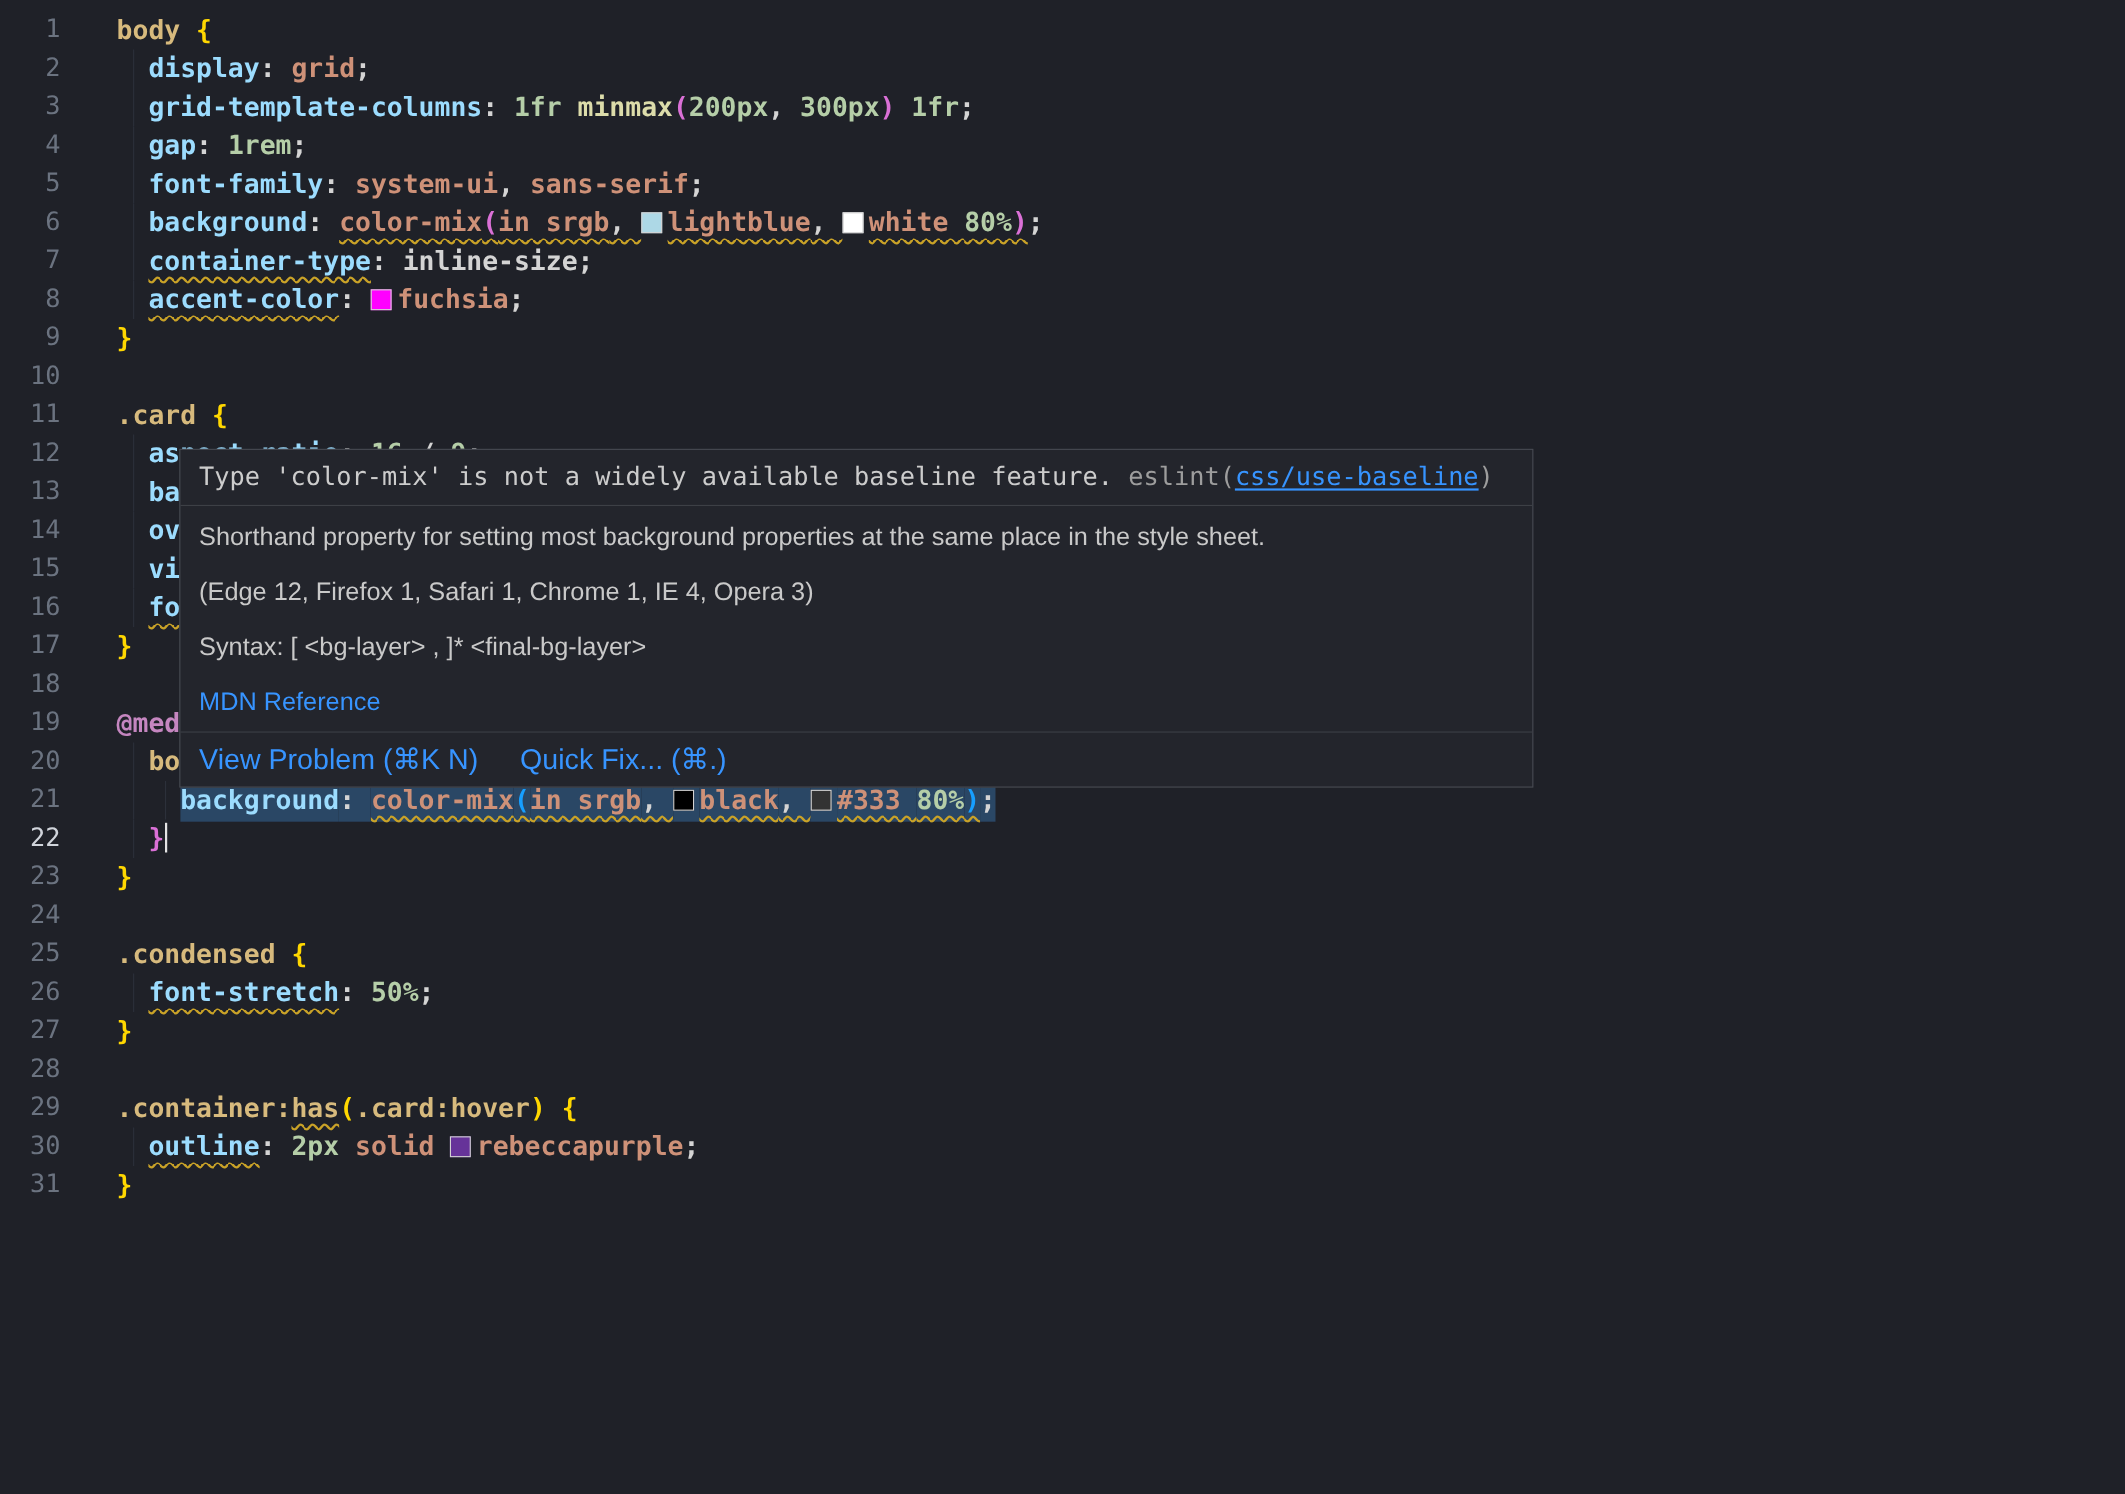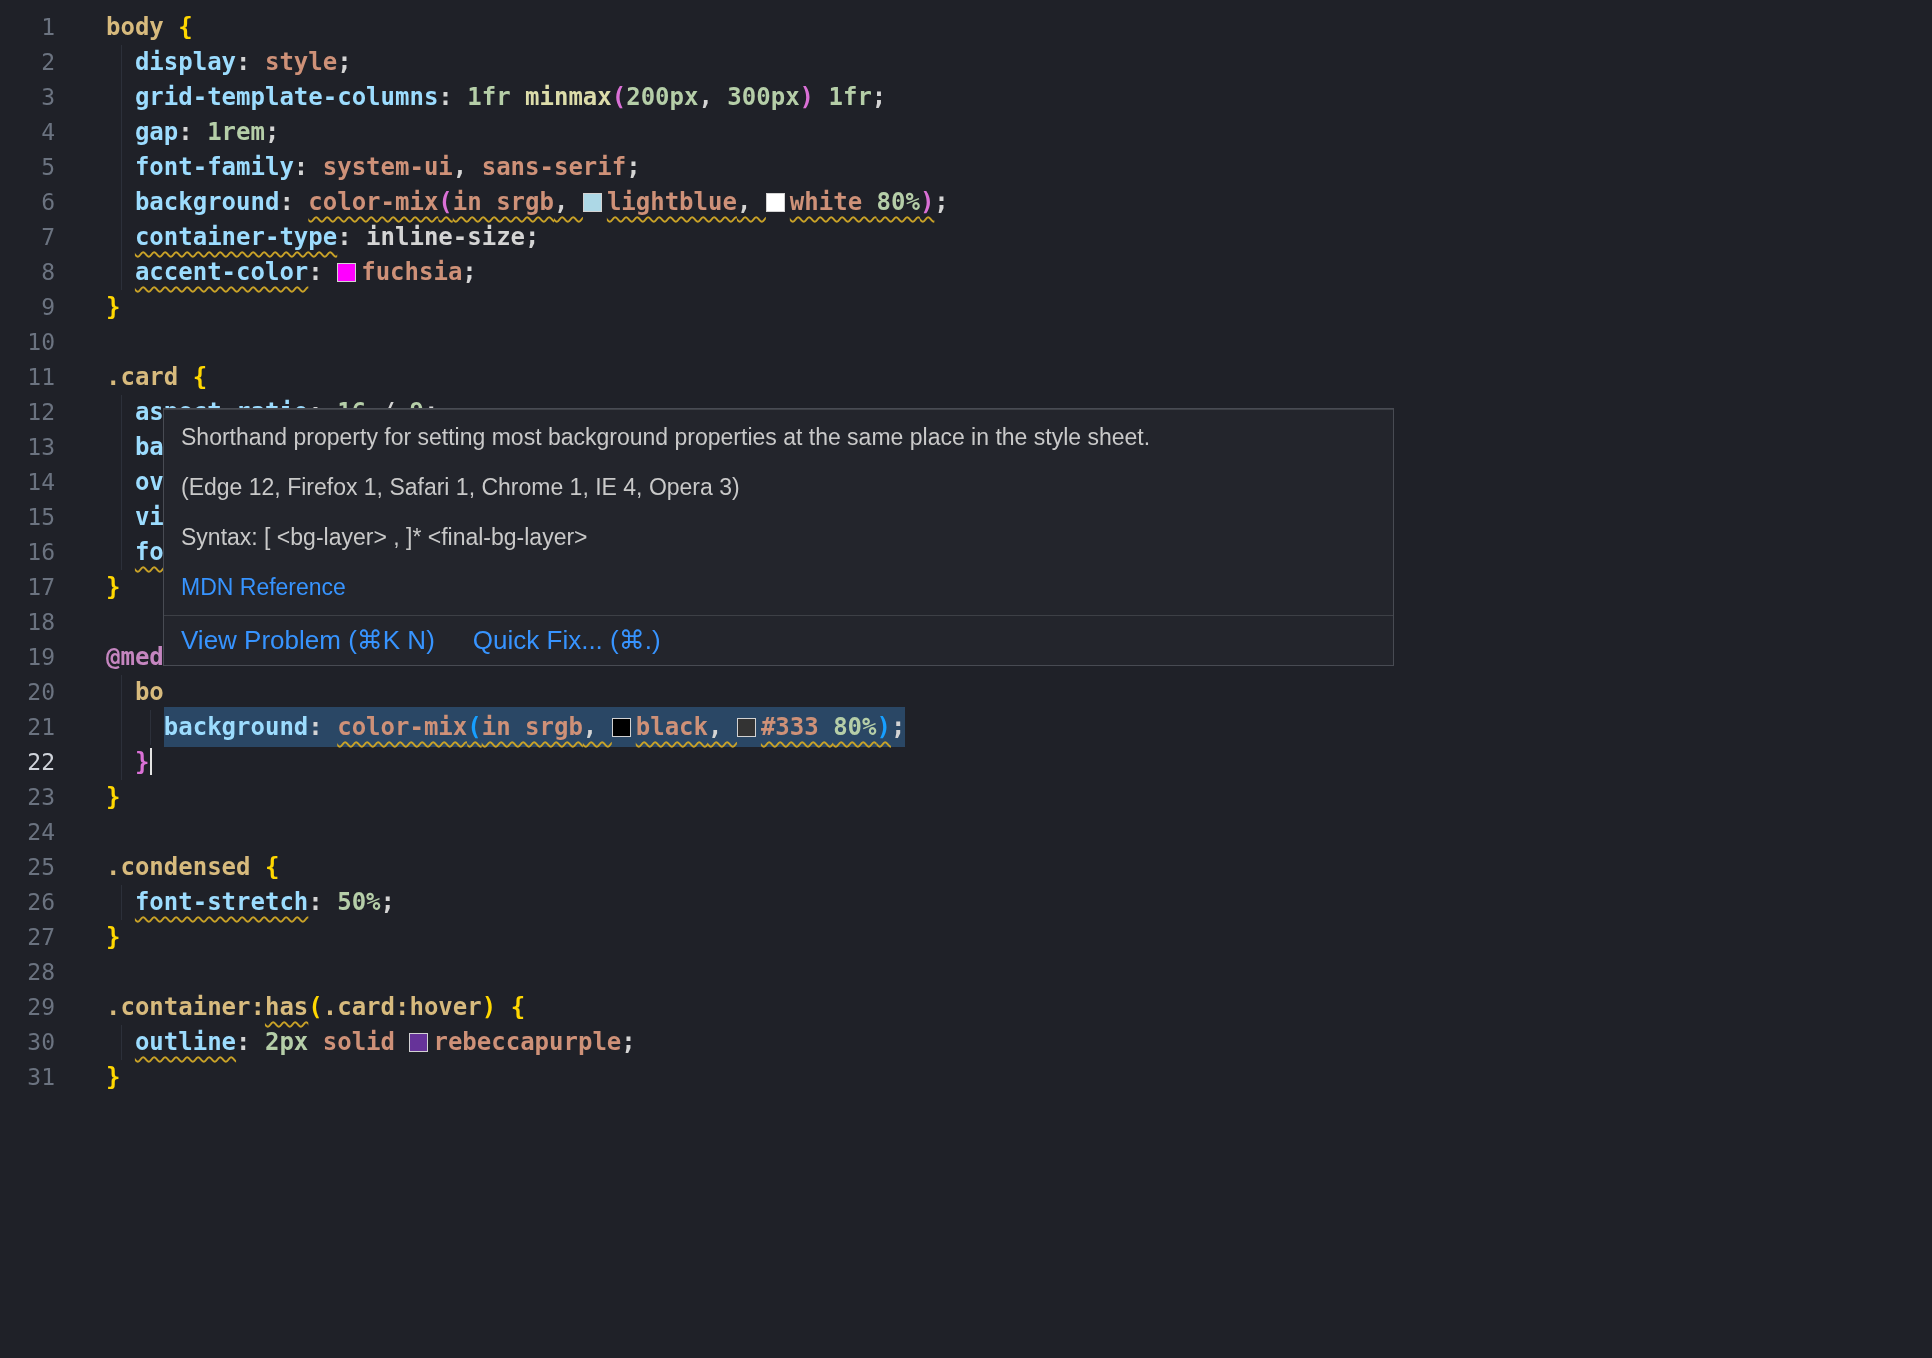--- a/index.html
+++ b/index.html
@@ -88,21 +88,21 @@
 </head>
 <body>
 
 <div id="code-area">
     <div class="code-line">
       <div class="gutter">1</div>
       <div class="code"><span class="sel">body </span><span class="b1">{</span></div>
     </div>
     <div class="code-line">
       <div class="gutter">2</div>
-      <div class="code"><span class="guide g1"></span><span class="plain">  </span><span class="prop">display</span><span class="punc">: </span><span class="val">style</span><span class="punc">;</span></div>
+      <div class="code"><span class="guide g1"></span><span class="plain">  </span><span class="prop">display</span><span class="punc">: </span><span class="val">grid</span><span class="punc">;</span></div>
     </div>
     <div class="code-line">
       <div class="gutter">3</div>
       <div class="code"><span class="guide g1"></span><span class="plain">  </span><span class="prop">grid-template-columns</span><span class="punc">: </span><span class="num">1fr </span><span class="fn">minmax</span><span class="b2">(</span><span class="num">200px</span><span class="punc">, </span><span class="num">300px</span><span class="b2">)</span><span class="num"> 1fr</span><span class="punc">;</span></div>
     </div>
     <div class="code-line">
       <div class="gutter">4</div>
       <div class="code"><span class="guide g1"></span><span class="plain">  </span><span class="prop">gap</span><span class="punc">: </span><span class="num">1rem</span><span class="punc">;</span></div>
     </div>
     <div class="code-line">
@@ -209,20 +209,21 @@
       <div class="gutter">30</div>
       <div class="code"><span class="guide g1"></span><span class="plain">  </span><span class="prop sq">outline</span><span class="punc">: </span><span class="num">2px </span><span class="val">solid </span><span class="swtok"><span class="swbox" style="background: rgb(102, 51, 153);"></span></span><span class="val">rebeccapurple</span><span class="punc">;</span></div>
     </div>
     <div class="code-line">
       <div class="gutter">31</div>
       <div class="code"><span class="b1">}</span></div>
     </div>
   </div>
 
 <div id="tooltip">
+  <div class="tt-message"><span>Type 'color-mix' is not a widely available baseline feature. </span><span class="src">eslint(</span><span class="tt-link u">css/use-baseline</span><span class="src">)</span></div>
   <div class="tt-divider"></div>
   <div class="tt-docs">
     <p>Shorthand property for setting most background properties at the same place in the style sheet.</p>
     <p>(Edge 12, Firefox 1, Safari 1, Chrome 1, IE 4, Opera 3)</p>
     <p>Syntax: [ &lt;bg-layer&gt; , ]* &lt;final-bg-layer&gt;</p>
     <p class="tt-link">MDN Reference</p>
   </div>
   <div class="tt-divider"></div>
   <div class="tt-actions">
     <span class="tt-link">View Problem (⌘K N)</span>

